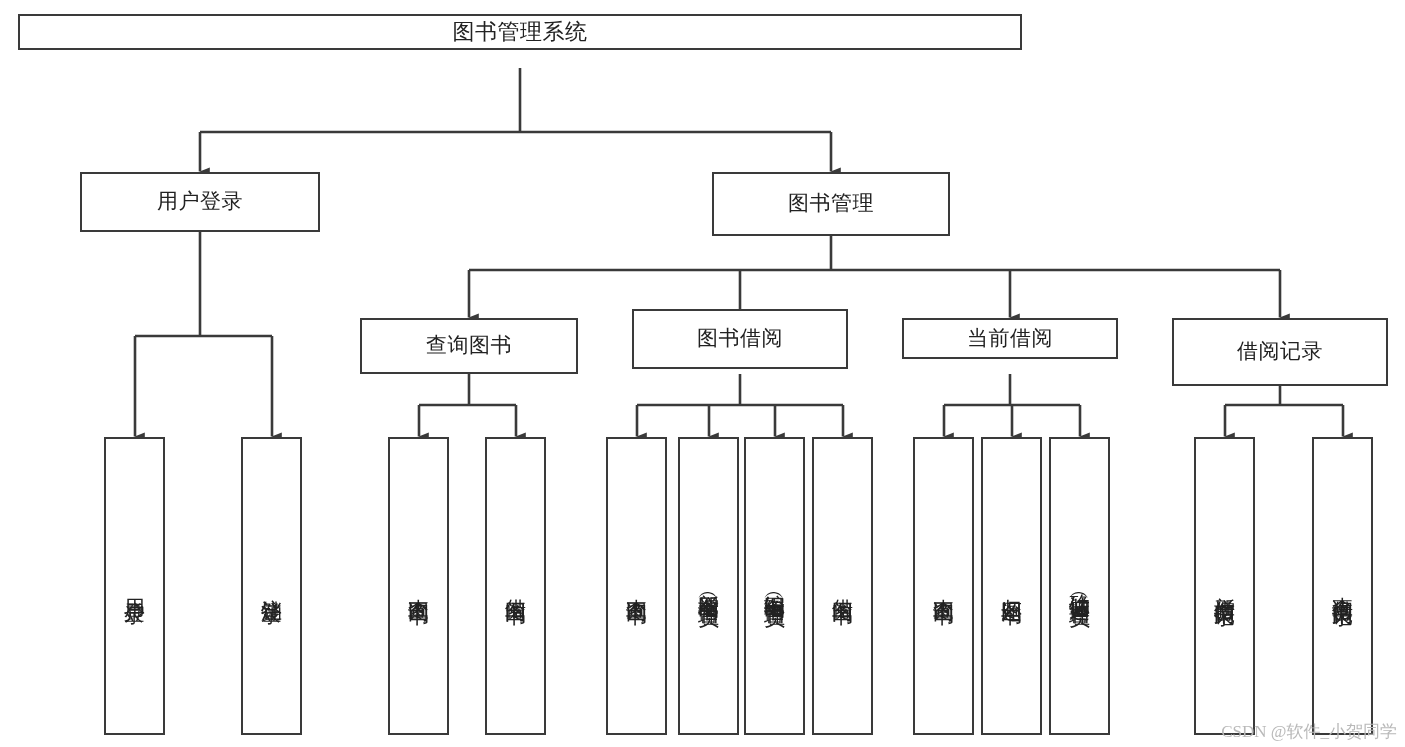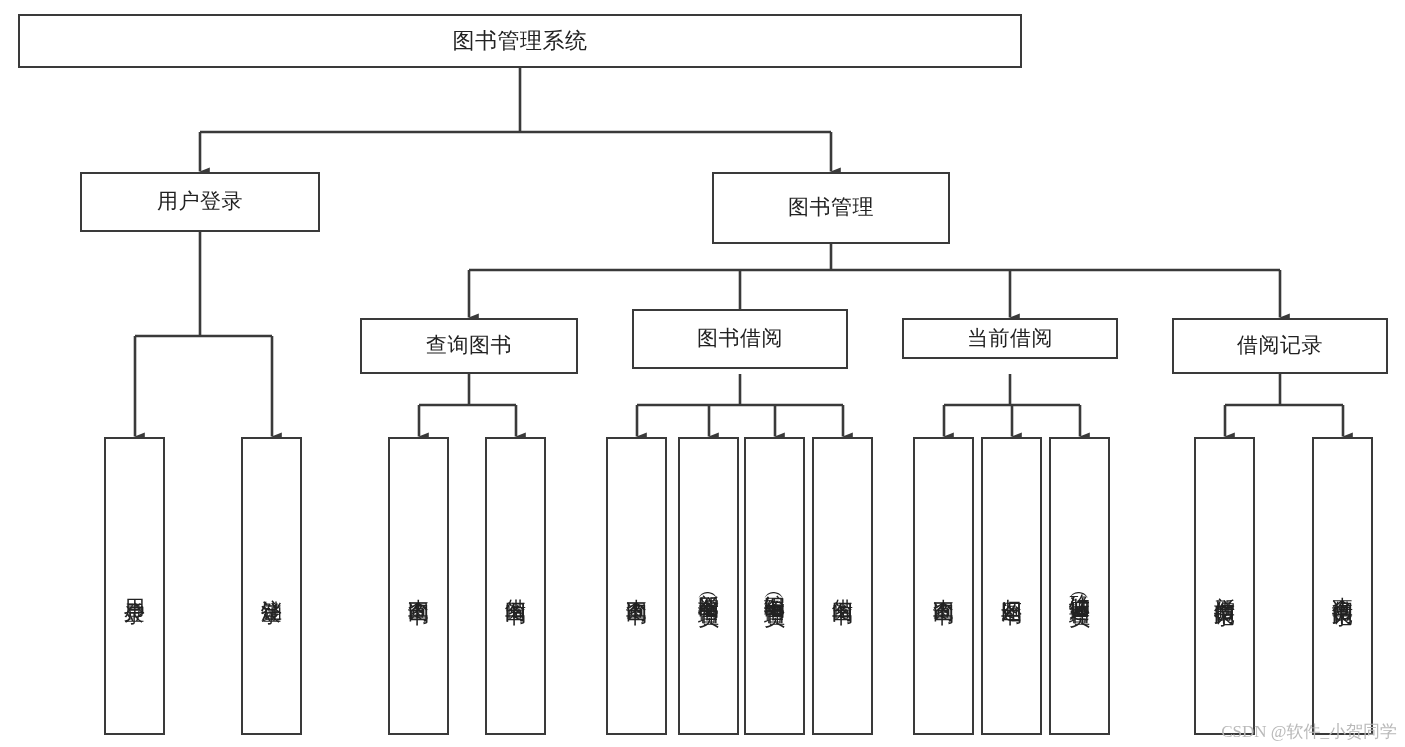--- a/index.html
+++ b/index.html
@@ -111,45 +111,45 @@
         <path d="M944,405 L944,436.5" marker-end="url(#arrowhead)"></path>
         <path d="M1012,405 L1012,436.5" marker-end="url(#arrowhead)"></path>
         <path d="M1080,405 L1080,436.5" marker-end="url(#arrowhead)"></path>
         <path d="M1280,374 L1280,405"></path>
         <path d="M1225,405 L1343,405"></path>
         <path d="M1225,405 L1225,436.5" marker-end="url(#arrowhead)"></path>
         <path d="M1343,405 L1343,436.5" marker-end="url(#arrowhead)"></path>
       </g>
   </svg>
 
-  <div class="node node-h node-root" style="left: 18px; top: 14px; width: 1004px; height: 54px;">
+  <div class="node node-h node-root" style="left: 18px; top: 14px; width: 1004px; height: 36px;">
       <span>图书管理系统</span>
     </div>
 
   <div class="node node-h" style="left: 80px; top: 172px; width: 240px; height: 60px;">
       <span>用户登录</span>
     </div>
 
-  <div class="node node-h" style="left: 712px; top: 172px; width: 238px; height: 72px;">
+  <div class="node node-h" style="left: 712px; top: 172px; width: 238px; height: 64px;">
       <span>图书管理</span>
     </div>
 
   <div class="node node-h" style="left: 360px; top: 318px; width: 218px; height: 56px;">
       <span>查询图书</span>
     </div>
 
   <div class="node node-h" style="left: 632px; top: 309px; width: 216px; height: 60px;">
       <span>图书借阅</span>
     </div>
 
   <div class="node node-h" style="left: 902px; top: 318px; width: 216px; height: 41px;">
       <span>当前借阅</span>
     </div>
 
-  <div class="node node-h" style="left: 1172px; top: 318px; width: 216px; height: 56px;">
+  <div class="node node-h" style="left: 1172px; top: 318px; width: 216px; height: 68px;">
       <span>借阅记录</span>
     </div>
 
   <div class="node node-v" style="left: 104px; top: 437px; width: 61px; height: 298px;">
     <span class="vtext">用户登录</span>
     </div>
   <div class="node node-v" style="left: 241px; top: 437px; width: 61px; height: 298px;">
     <span class="vtext">注销登录</span>
     </div>
 

